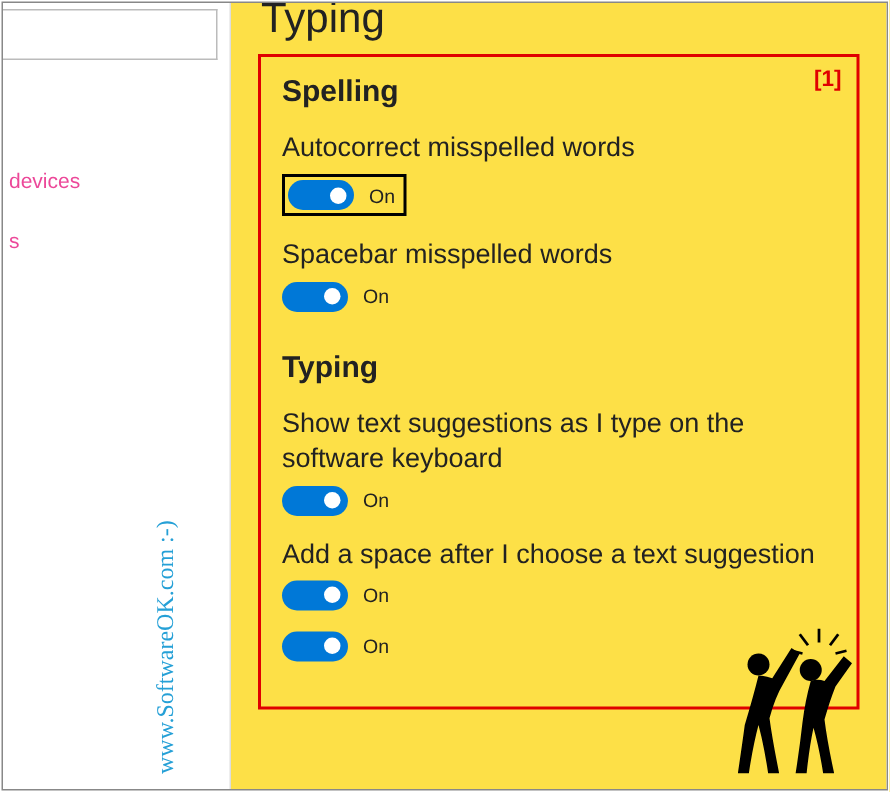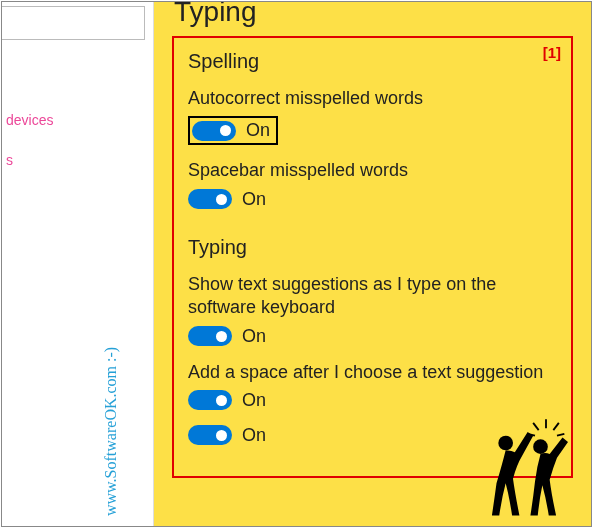--- a/index.html
+++ b/index.html
@@ -93,21 +93,21 @@
     .red-annot {
       position: absolute;
       top: 6px;
       right: 10px;
       color: #e00000;
       font-weight: bold;
       font-size: 15px;
     }
     .section-heading {
       font-size: 20px;
-      font-weight: 400;
+      font-weight: 700;
       color: #222;
       margin-bottom: 14px;
       margin-top: 2px;
     }
     .section-heading.second {
       margin-top: 26px;
     }
     .setting-label {
       font-size: 18px;
       color: #222;
@@ -131,21 +131,21 @@
     .toggle .thumb {
       position: absolute;
       width: 11px;
       height: 11px;
       border-radius: 50%;
       background: #fff;
       top: 4.5px;
       right: 5px;
     }
     .toggle-label {
-      font-size: 18px;
+      font-size: 13px;
       color: #222;
     }
     .black-highlight {
       border: 2px solid #000;
       padding: 2px 6px 2px 2px;
       display: inline-flex;
       align-items: center;
       margin-bottom: 14px;
     }
     .black-highlight .toggle { margin-right: 10px; }

